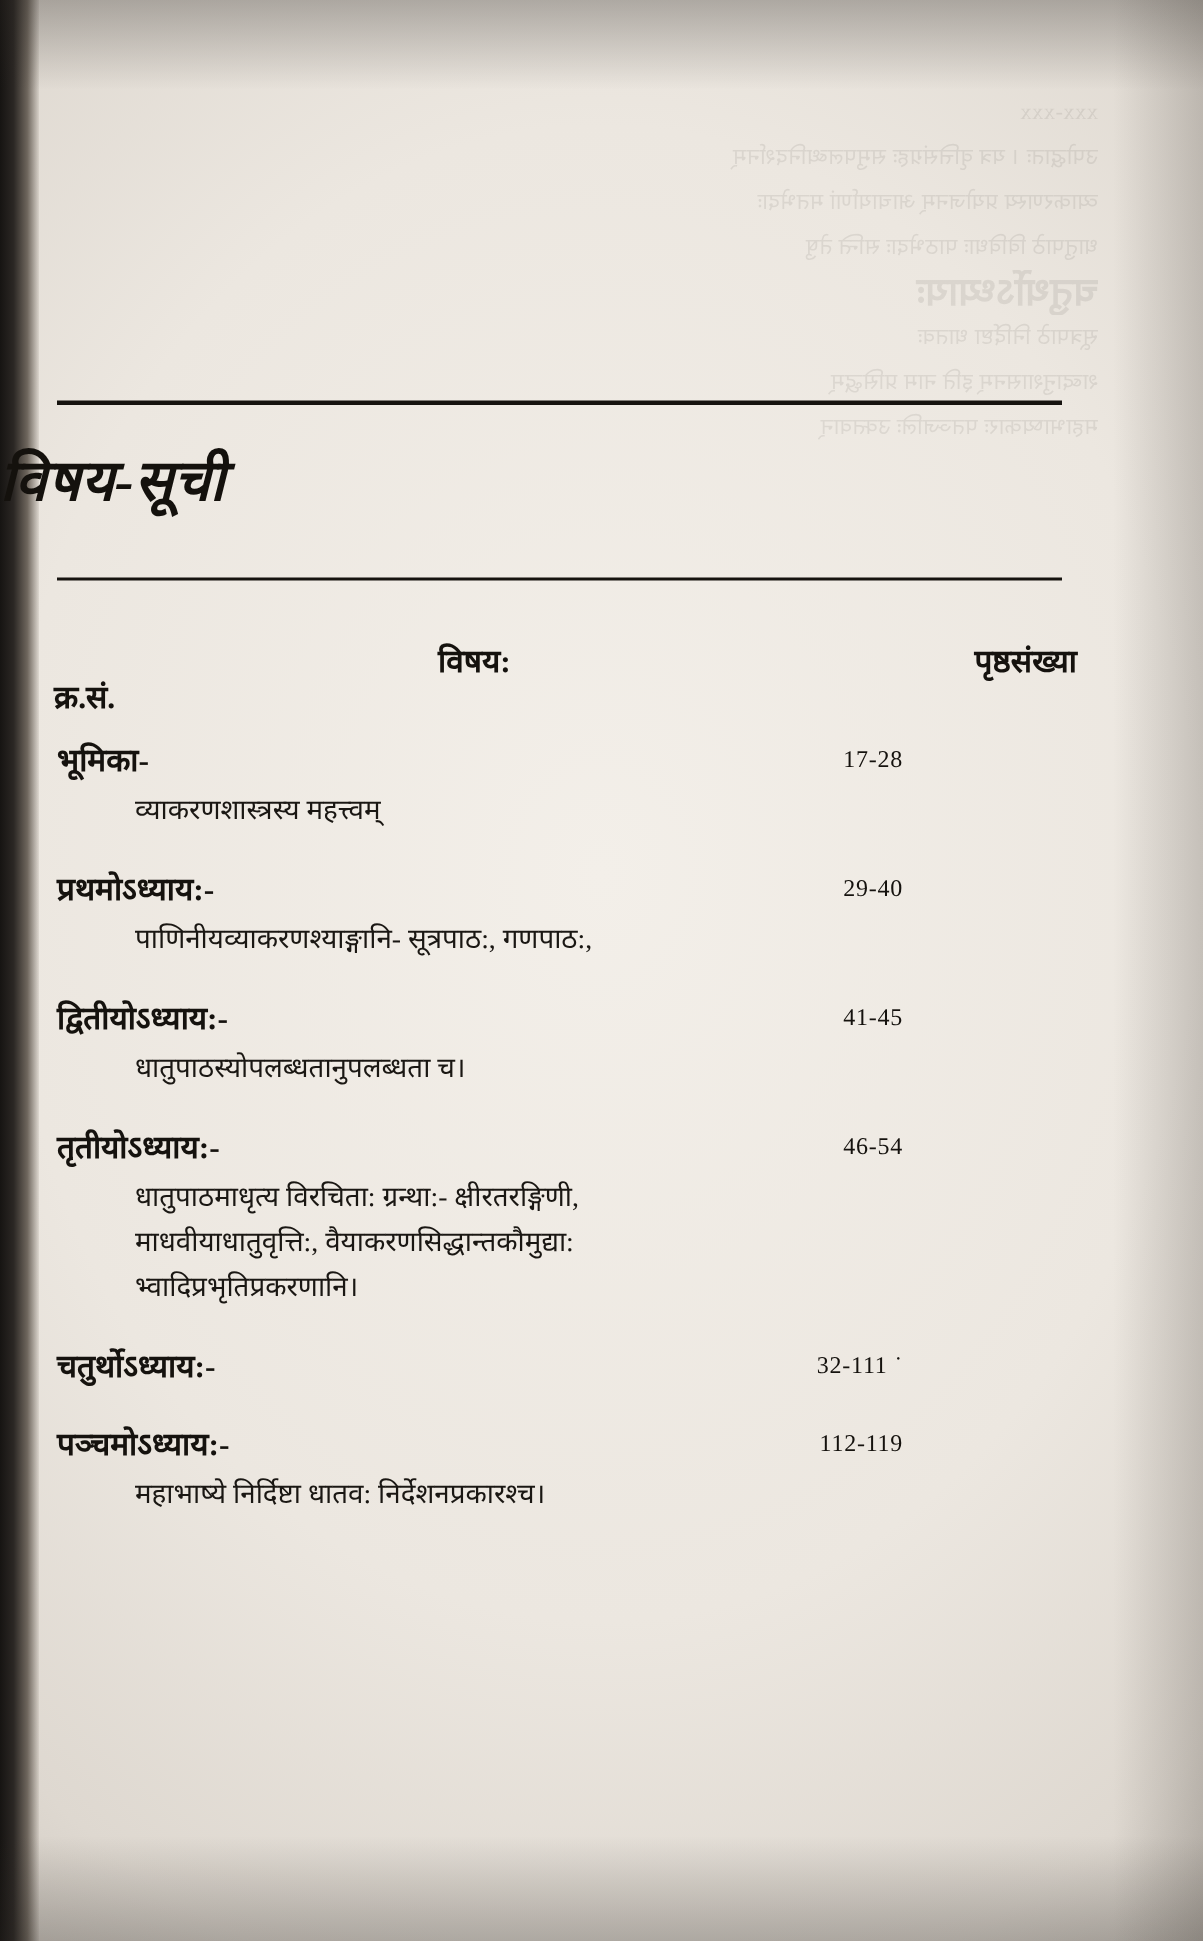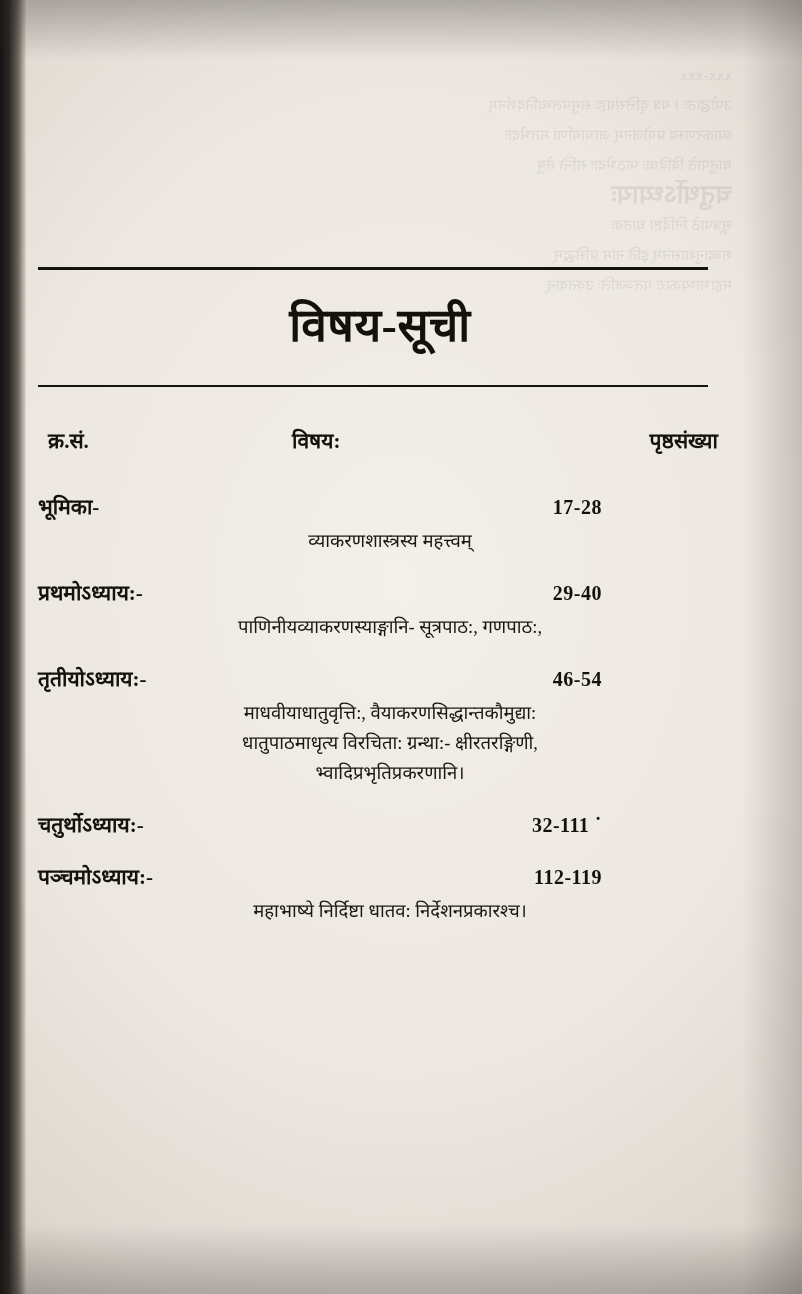--- a/index.html
+++ b/index.html
@@ -82,35 +82,36 @@
     background: #16130f;
   }
   .rule.top { top: 267px; }
   .rule.bottom { top: 385px; height: 2px; }
 
   .title {
     position: absolute;
     top: 292px;
     left: 0;
     width: 760px;
-    text-align: center;
-    font-size: 46px;
+    text-align: left;
+    font-size: 38px;
     font-weight: bold;
     color: #14110d;
     letter-spacing: 0.5px;
+    font-style: italic;
   }
 
   .col-head {
     position: absolute;
     top: 426px;
     font-size: 21px;
     font-weight: bold;
     color: #15120e;
   }
-  .col-head.c1 { left: 48px; }
+  .col-head.c1 { left: 36px; margin-top: 24px; }
   .col-head.c2 { left: 292px; }
   .col-head.c3 { right: 84px; }
 
   .entries {
     position: absolute;
     top: 492px;
     left: 0;
     width: 690px;
   }
   .entry {
@@ -123,33 +124,33 @@
     font-size: 21px;
     font-weight: bold;
     color: #15120e;
     padding-left: 38px;
     line-height: 30px;
   }
   .entry-pages {
     position: absolute;
     right: 88px;
     top: 0;
-    font-size: 20px;
-    font-weight: bold;
+    font-size: 16px;
+    font-weight: normal;
     color: #15120e;
     letter-spacing: 0.5px;
   }
   .entry-sub {
     font-size: 18.5px;
     color: #1a1713;
     padding-left: 90px;
     line-height: 30px;
     margin-top: 4px;
   }
-  .entry-sub div { white-space: nowrap; text-align: center; }
+  .entry-sub div { white-space: nowrap; }
 </style>
 </head>
 <body>
 
 <div class="page">
 
   <div class="binding"></div>
 
   <div class="bleed">
     <div class="bl-line">xxx-xxx</div>
@@ -179,30 +180,36 @@
       <div class="entry">
         <div class="entry-head">भूमिका-<span class="entry-pages">17-28</span></div>
         <div class="entry-sub">
           <div>व्याकरणशास्त्रस्य महत्त्वम्</div>
         </div>
       </div>
 
       <div class="entry">
         <div class="entry-head">प्रथमोऽध्याय:-<span class="entry-pages">29-40</span></div>
         <div class="entry-sub">
-          <div>पाणिनीयव्याकरणस्याङ्गानि- सूत्रपाठ:, गणपाठ:,</div>
-        </div>
-      </div>
-
+          <div>पाणिनीयव्याकरणश्याङ्गानि- सूत्रपाठ:, गणपाठ:,</div>
+        </div>
+      </div>
+
+      <div class="entry">
+        <div class="entry-head">द्वितीयोऽध्याय:-<span class="entry-pages">41-45</span></div>
+        <div class="entry-sub">
+          <div>धातुपाठस्योपलब्धतानुपलब्धता च।</div>
+        </div>
+      </div>
 
       <div class="entry">
         <div class="entry-head">तृतीयोऽध्याय:-<span class="entry-pages">46-54</span></div>
         <div class="entry-sub">
+          <div>धातुपाठमाधृत्य विरचिता: ग्रन्था:- क्षीरतरङ्गिणी,</div>
           <div>माधवीयाधातुवृत्ति:, वैयाकरणसिद्धान्तकौमुद्या:</div>
-          <div>धातुपाठमाधृत्य विरचिता: ग्रन्था:- क्षीरतरङ्गिणी,</div>
           <div>भ्वादिप्रभृतिप्रकरणानि।</div>
         </div>
       </div>
 
       <div class="entry">
         <div class="entry-head">चतुर्थोऽध्याय:-<span class="entry-pages">32-111 ˙</span></div>
       </div>
 
       <div class="entry">
         <div class="entry-head">पञ्चमोऽध्याय:-<span class="entry-pages">112-119</span></div>

